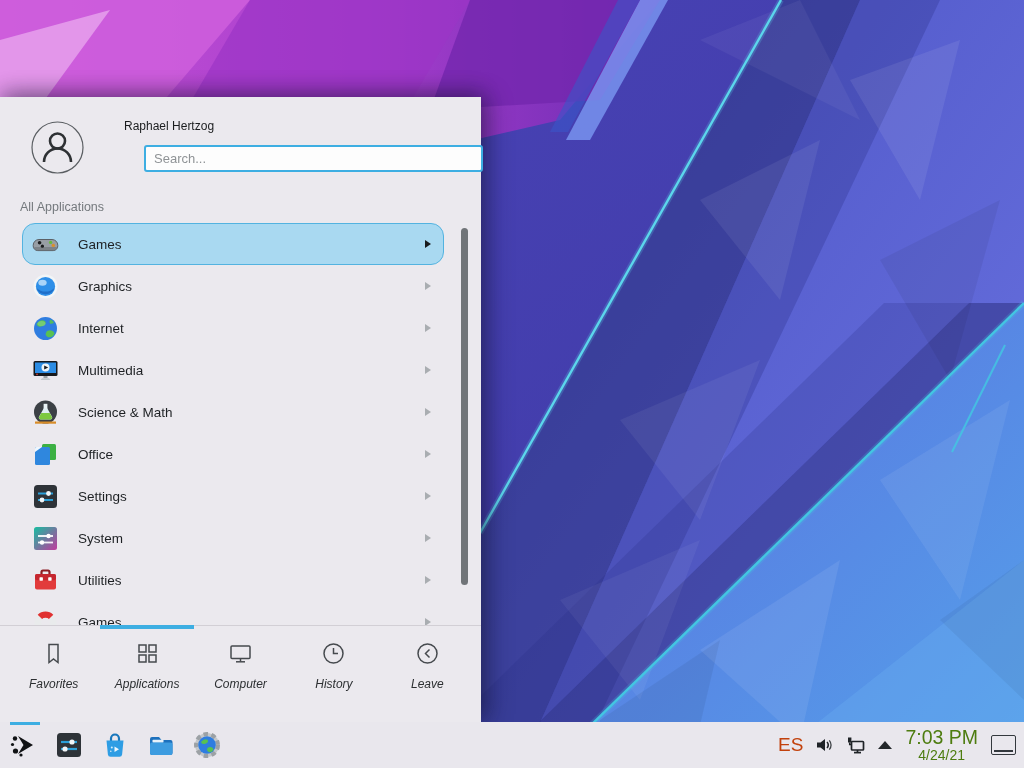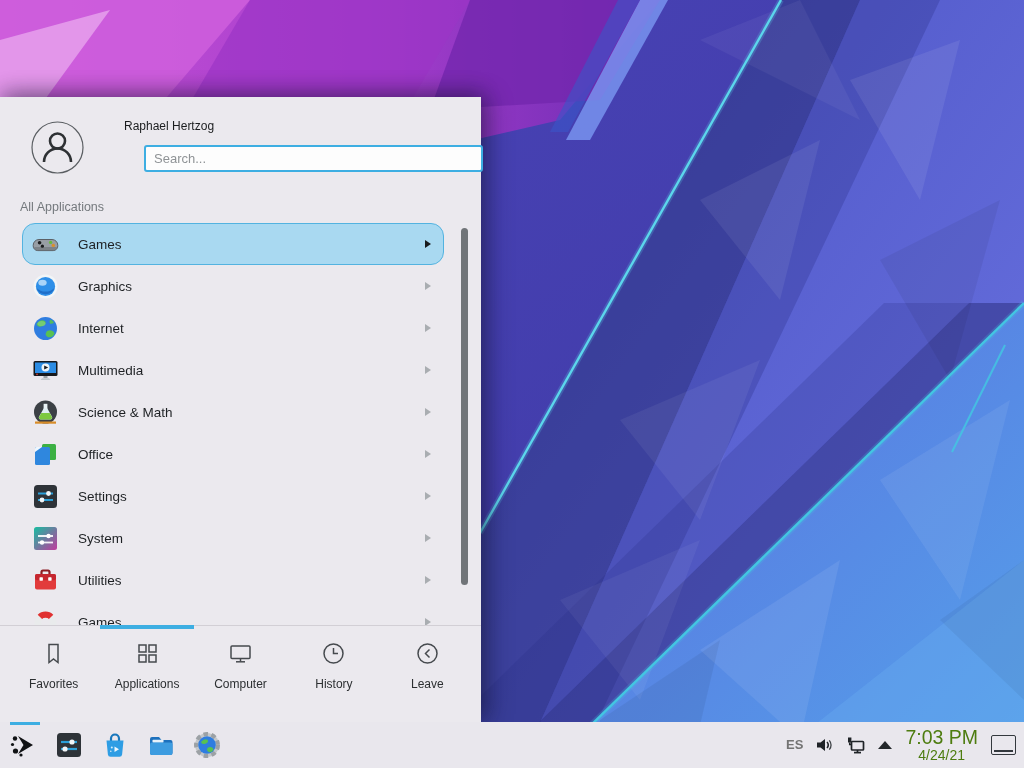--- a/index.html
+++ b/index.html
@@ -29,33 +29,33 @@
   .row-label{font-size:13.5px;color:#1e2124;}
   .arrow{margin-left:auto;width:0;height:0;border-top:4.5px solid transparent;
     border-bottom:4.5px solid transparent;border-left:6px solid #a9adb1;}
   .row.selected .arrow{border-left-color:#191b1d;}
 
   .scrollbar{position:absolute;left:461px;top:131px;width:7px;height:357px;
     background:#707478;border-radius:3.5px;}
 
   .footer{position:absolute;left:0;right:0;top:528px;height:97px;border-top:1px solid #d2cfd5;}
   .tab-indicator{position:absolute;left:100px;top:-1px;width:94px;height:3.5px;background:#3daee2;}
-  .tabs{display:flex;padding:0 7px;margin-top:14px;}
+  .tabs{display:flex;padding:0 7px;margin-top:14px;font-style:italic;}
   .tab{flex:1;text-align:center;cursor:default;}
   .tab svg{display:inline-block;}
   .tab-label{display:block;margin-top:6px;font-size:12px;color:#2c2f31;}
 
   
   .taskbar{position:absolute;left:0;right:0;bottom:0;height:46px;background:#e9e7ed;
     display:flex;align-items:center;padding:0 8px 0 6px;box-sizing:border-box;}
   .task-icons{display:flex;align-items:center;gap:12px;}
   .task-btn{width:34px;height:34px;display:flex;align-items:center;justify-content:center;}
   .launcher-active-line{position:absolute;left:10px;top:0;width:30px;height:3px;background:#3daee2;}
   .tray{margin-left:auto;display:flex;align-items:center;gap:11px;}
-  .kb-layout{font-size:13px;font-weight:bold;color:#737373;}
+  .kb-layout{font-size:19px;font-weight:normal;color:#c2410c;}
   .caret-up{width:0;height:0;border-left:7px solid transparent;border-right:7px solid transparent;
     border-bottom:8px solid #23272b;}
   .clock{text-align:center;line-height:1.02;color:#4d7c0f;padding:0 2px;}
   .clock .time{font-size:19.5px;}
   .clock .date{font-size:14px;}
   .show-desktop{position:relative;width:25px;height:20px;border:1.5px solid #33383d;
     border-radius:2px;box-sizing:border-box;}
   .show-desktop i{position:absolute;left:2px;right:2px;bottom:2px;height:2px;background:#33383d;}
 </style>
 </head>

